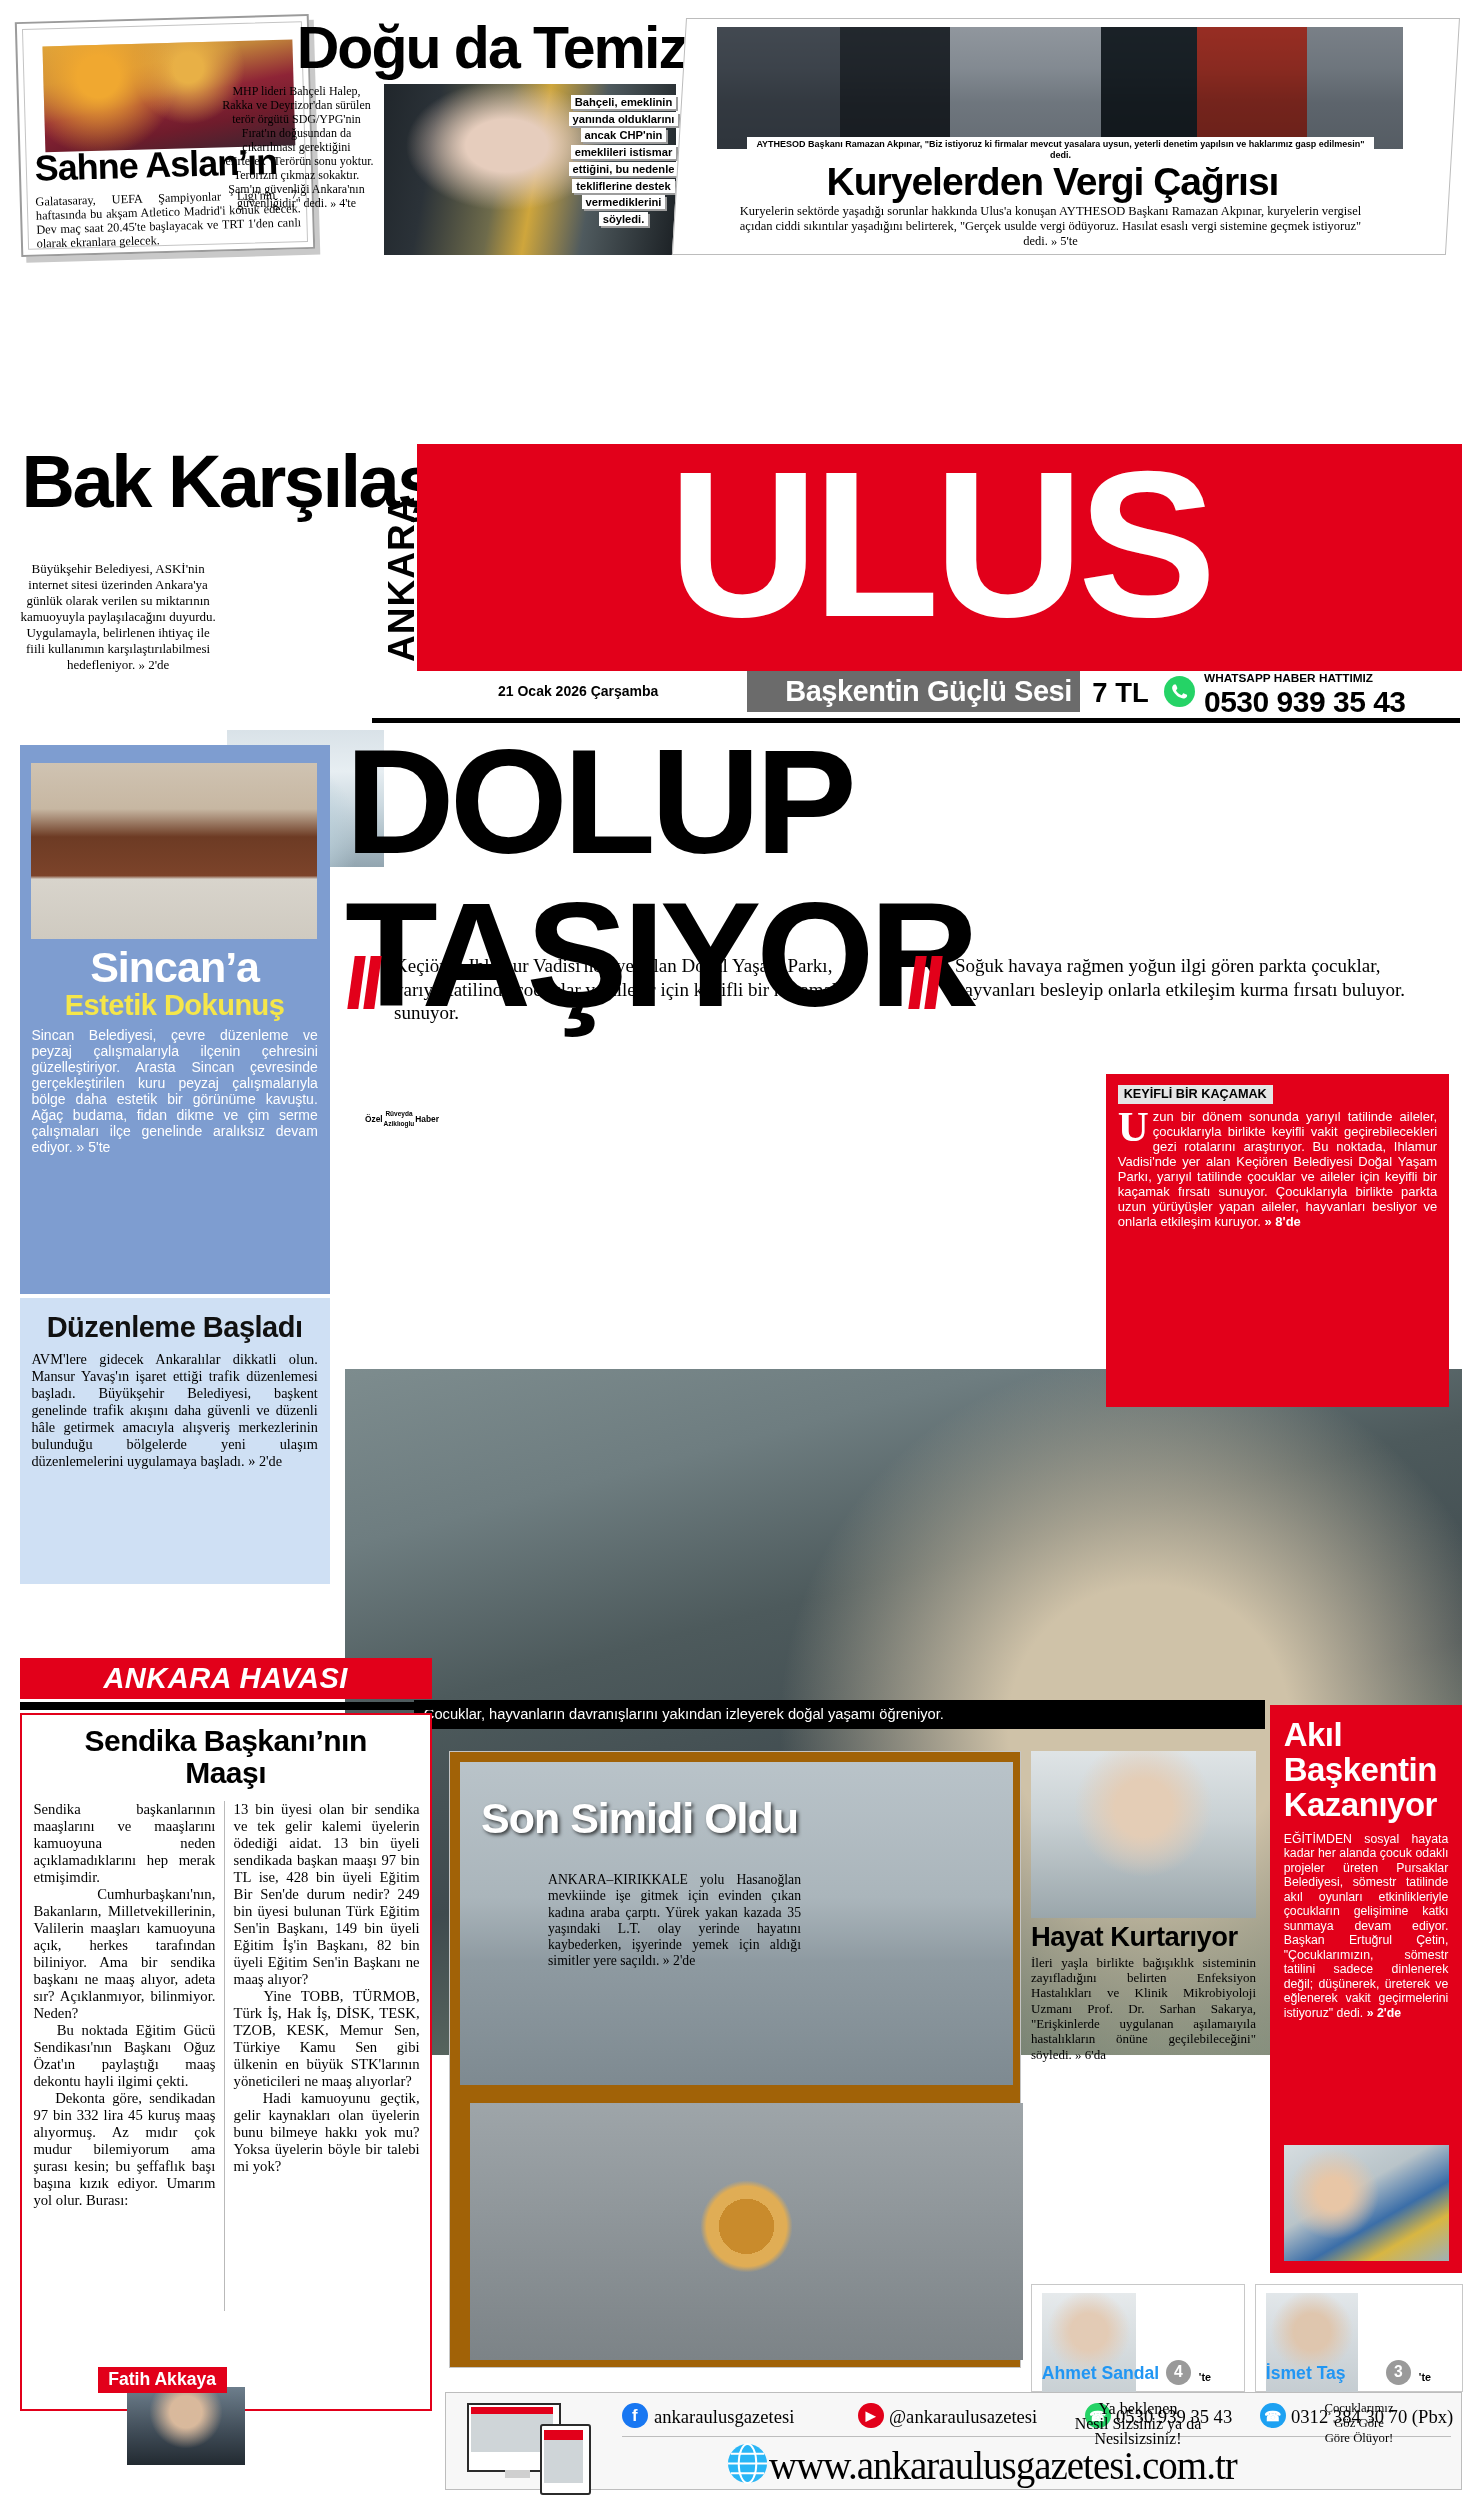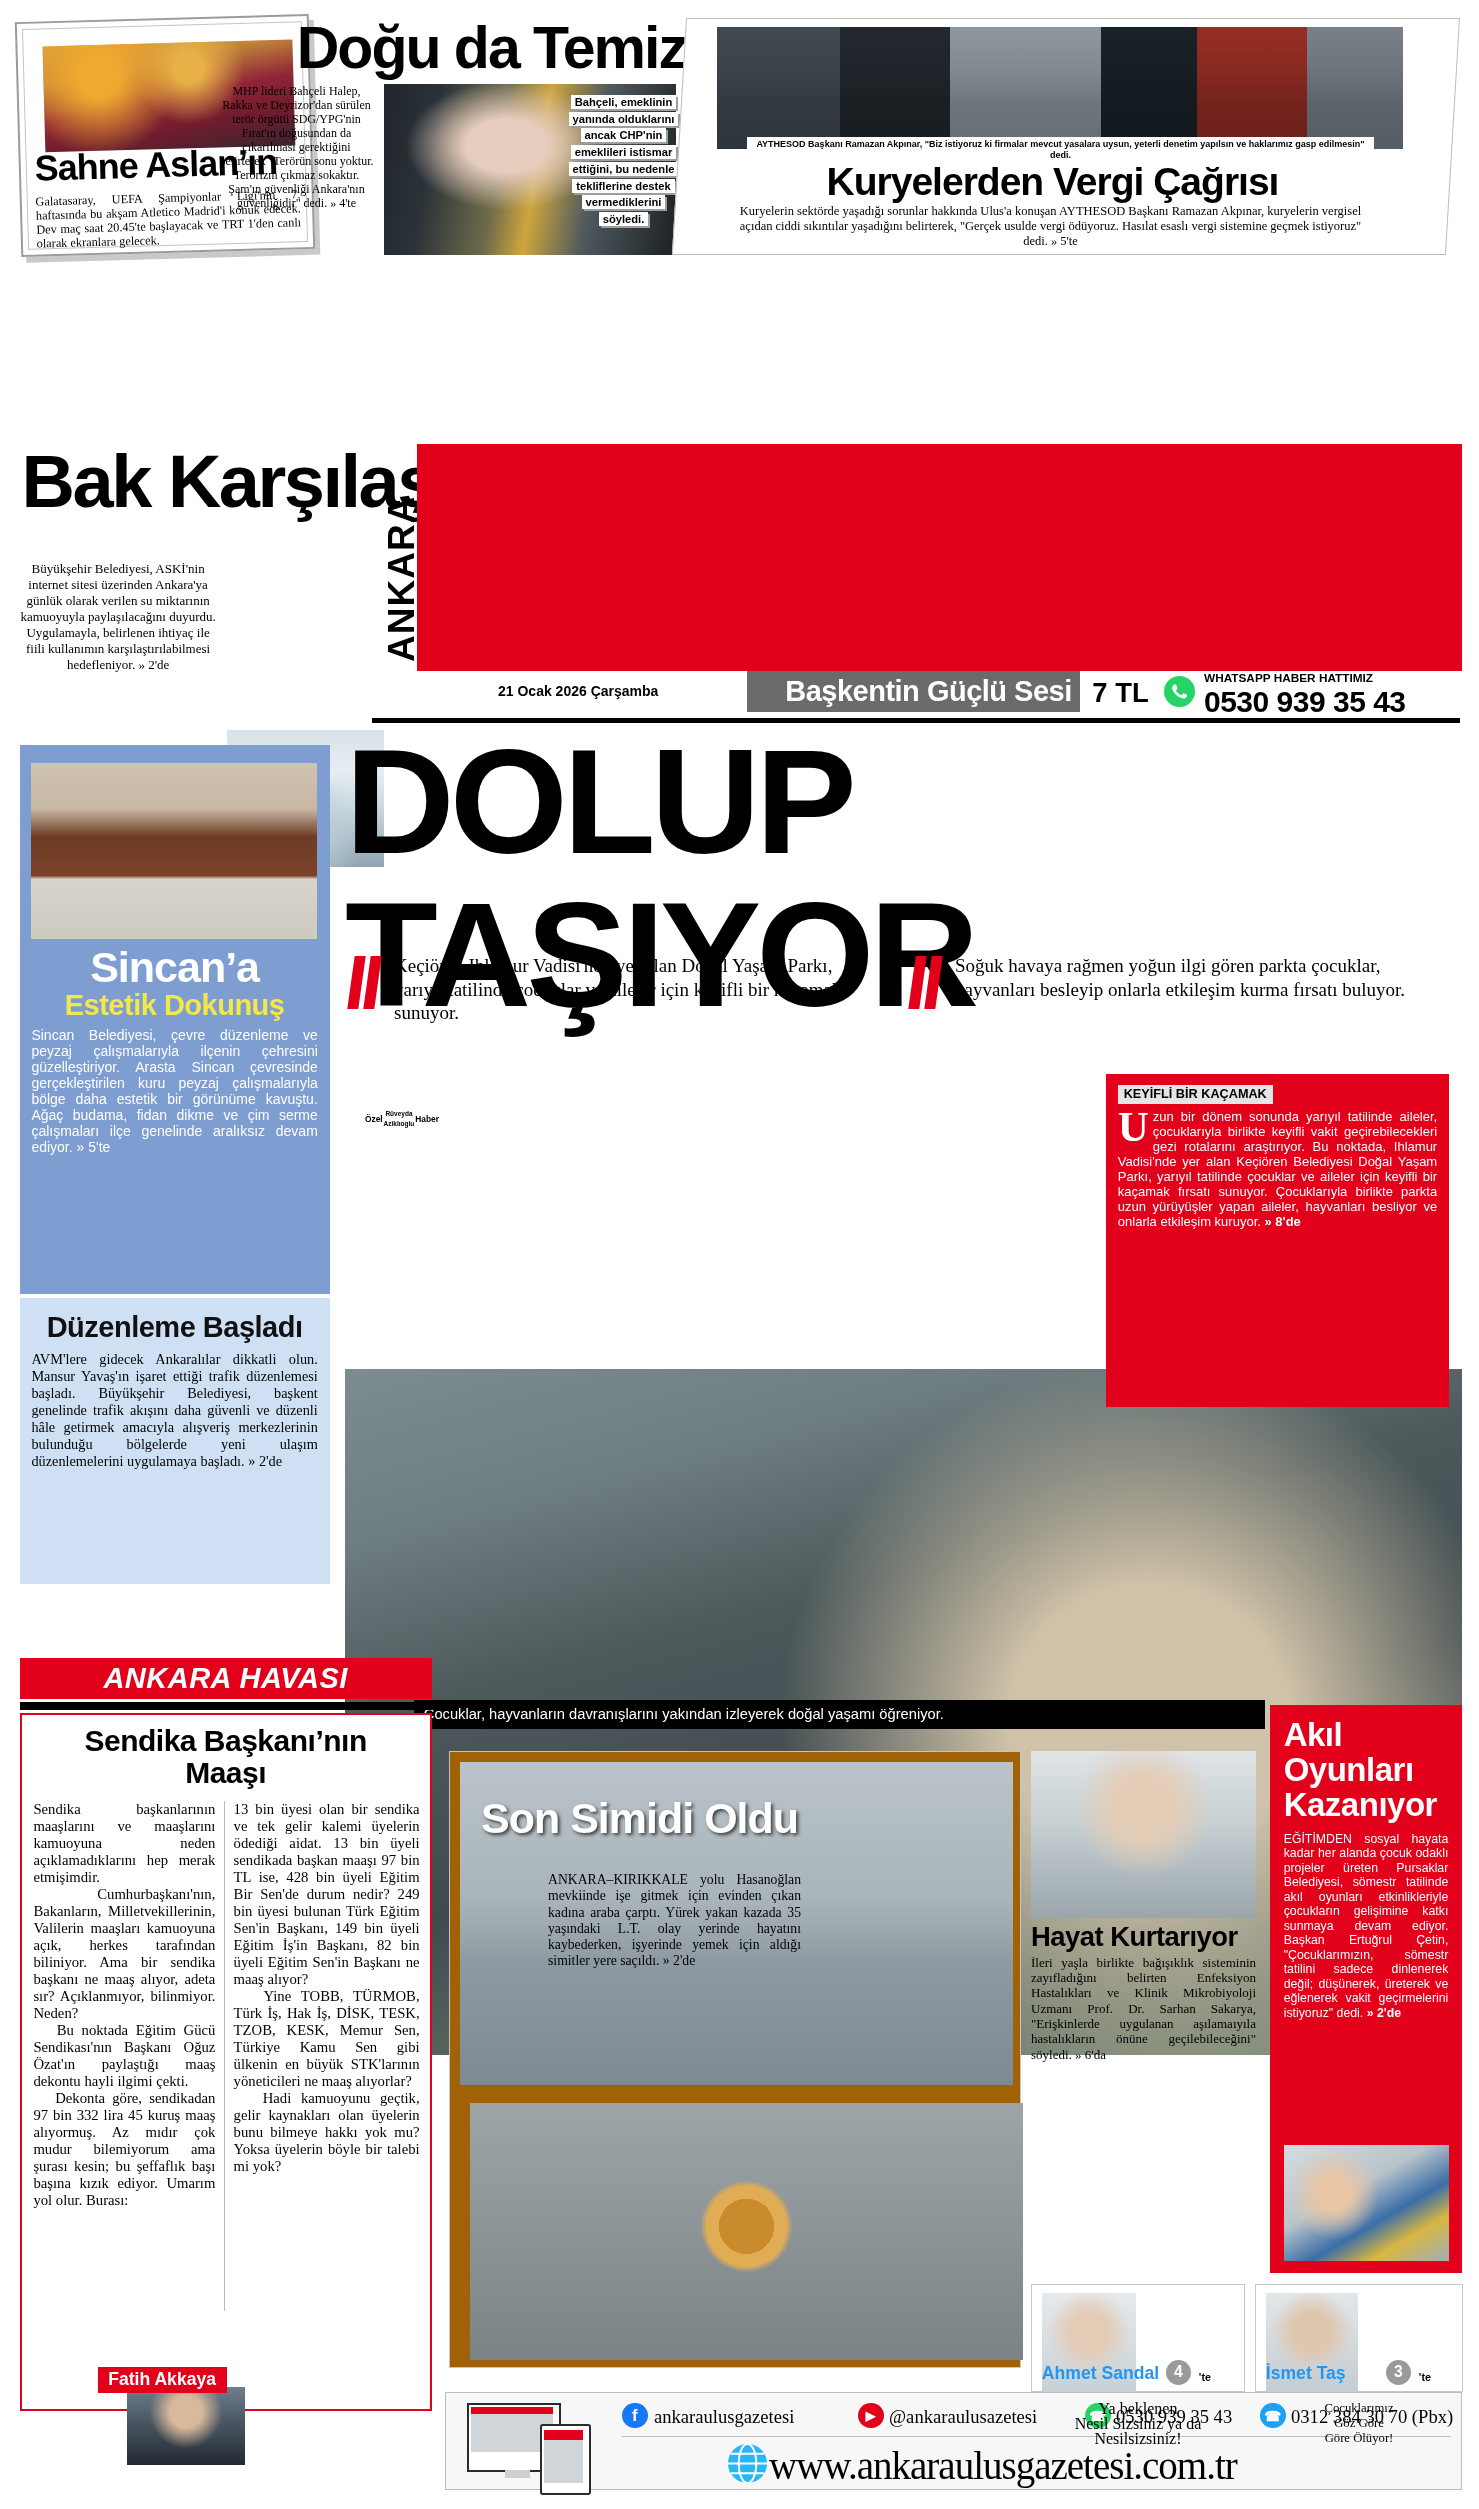--- a/index.html
+++ b/index.html
@@ -158,20 +158,21 @@
     <span>» 2'de</span>
   </div>
 
   <div class="photo ph-snow abs" style="left:227px;top:559px;width:157px;height:137px;"></div>
 
   <div class="abs cond bold" style="left:341px;top:446px;width:216px;font-size:37px;line-height:39px;letter-spacing:1px;
               font-family:'Liberation Sans',sans-serif;transform:rotate(-90deg);transform-origin:left top;
               transform:rotate(-90deg) translate(-216px,41px);white-space:nowrap;">ANKARA</div>
 
   <div class="abs ulus-red" style="left:417px;top:444px;width:1045px;height:227px;"></div>
+  <div class="abs ulus-word ctr" style="left:417px;top:431px;width:1045px;font-size:208px;line-height:227px;letter-spacing:-5.9px;">ULUS</div>
 
   <div class="abs cond bold" style="left:498px;top:683px;width:235px;font-size:14px;line-height:17.6px;font-family:'Liberation Sans',sans-serif;">21 Ocak 2026 Çarşamba</div>
 
   <div class="abs" style="left:747px;top:671px;width:333px;height:41px;background:#6b6b6b;"></div>
   <div class="abs cond bold ctr" style="left:747px;top:674px;width:363px;font-size:29px;line-height:35px;color:#fff;letter-spacing:-0.5px;font-family:'Liberation Sans',sans-serif;">Başkentin Güçlü Sesi</div>
 
   <div class="abs cond bold ctr" style="left:1086px;top:676px;width:69px;font-size:27.4px;line-height:33px;font-family:'Liberation Sans',sans-serif;">7 TL</div>
 
   <div class="abs" style="left:1164px;top:676px;width:31px;height:31px;border-radius:50%;background:#25d366;">
     <svg viewBox="0 0 24 24" width="31" height="31">
@@ -268,21 +269,21 @@
   <div class="abs" style="left:1031px;top:1751px;width:225px;height:343px;">
     <div class="photo ph-doctor" style="width:225px;height:167px;"></div>
     <div class="cond bold" style="margin-top:3.9px;font-size:27.4px;line-height:29px;letter-spacing:-0.5px;font-family:'Liberation Sans',sans-serif;">Hayat Kurtarıyor</div>
     <div class="serif just" style="margin-top:3.9px;font-size:13px;line-height:15.3px;">
       <span>İleri yaşla birlikte bağışıklık sisteminin zayıfladığını belirten Enfeksiyon Hastalıkları ve Klinik Mikrobiyoloji Uzmanı Prof. Dr. Sarhan Sakarya, "Erişkinlerde uygulanan aşılamaıyıla hastalıkların önüne geçilebileceğini" söyledi.</span>
       <span>» 6'da</span>
     </div>
   </div>
 
   <div class="abs akil" style="left:1270px;top:1705px;width:192px;height:568px;padding:11.8px 13.7px;">
-    <h2 style="margin:0;font-size:33px;line-height:35px;letter-spacing:-0.5px;">Akıl Oyunları</h2>
+    <h2 style="margin:0;font-size:33px;line-height:35px;letter-spacing:-0.5px;">Akıl Başkentin</h2>
     <h2 style="margin:0 0 9.8px 0;font-size:33px;line-height:35px;letter-spacing:-0.5px;">Kazanıyor</h2>
     <div class="just sans" style="font-size:12.3px;line-height:14.5px;color:#fff;">
       <span>EĞİTİMDEN sosyal hayata kadar her alanda çocuk odaklı projeler üreten Pursaklar Belediyesi, sömestr tatilinde akıl oyunları etkinlikleriyle çocukların gelişimine katkı sunmaya devam ediyor. Başkan Ertuğrul Çetin, "Çocuklarımızın, sömestr tatilini sadece dinlenerek değil; düşünerek, üreterek ve eğlenerek vakit geçirmelerini istiyoruz" dedi.</span>
       <b>» 2'de</b>
     </div>
     <div class="photo ph-kids" style="position:absolute;left:13.7px;bottom:11.8px;width:165px;height:116px;"></div>
   </div>
 
   <div class="abs colbox" style="left:1031px;top:2284px;width:214px;height:108px;padding:7.8px 9.8px;">
     <div class="photo ph-col1 abs" style="right:0;top:0;width:94px;height:108px;"></div>

